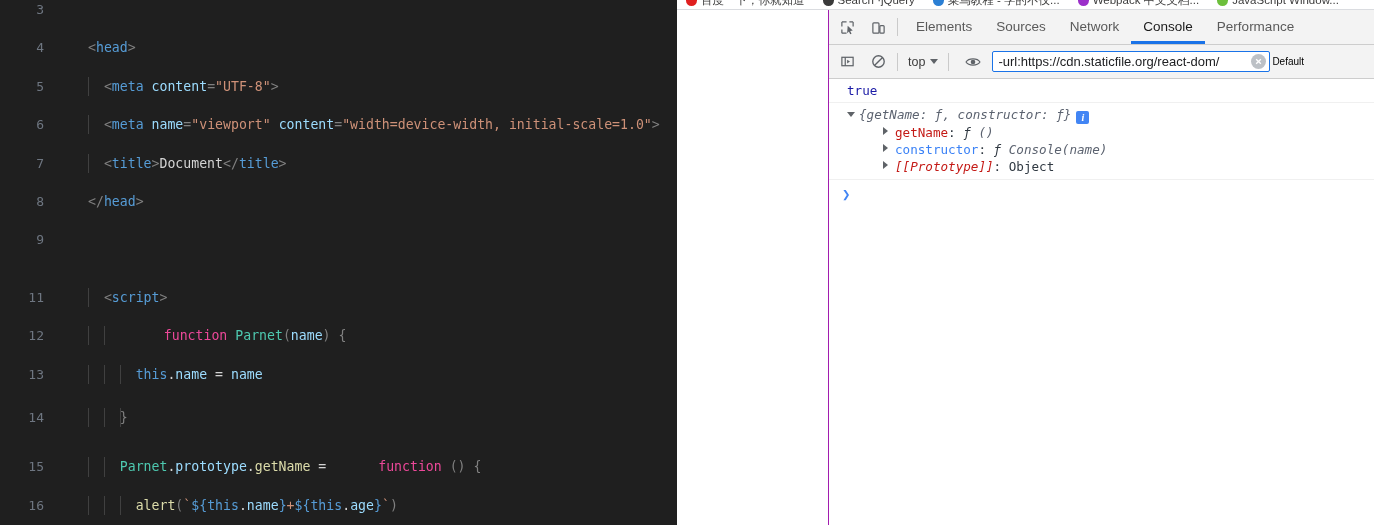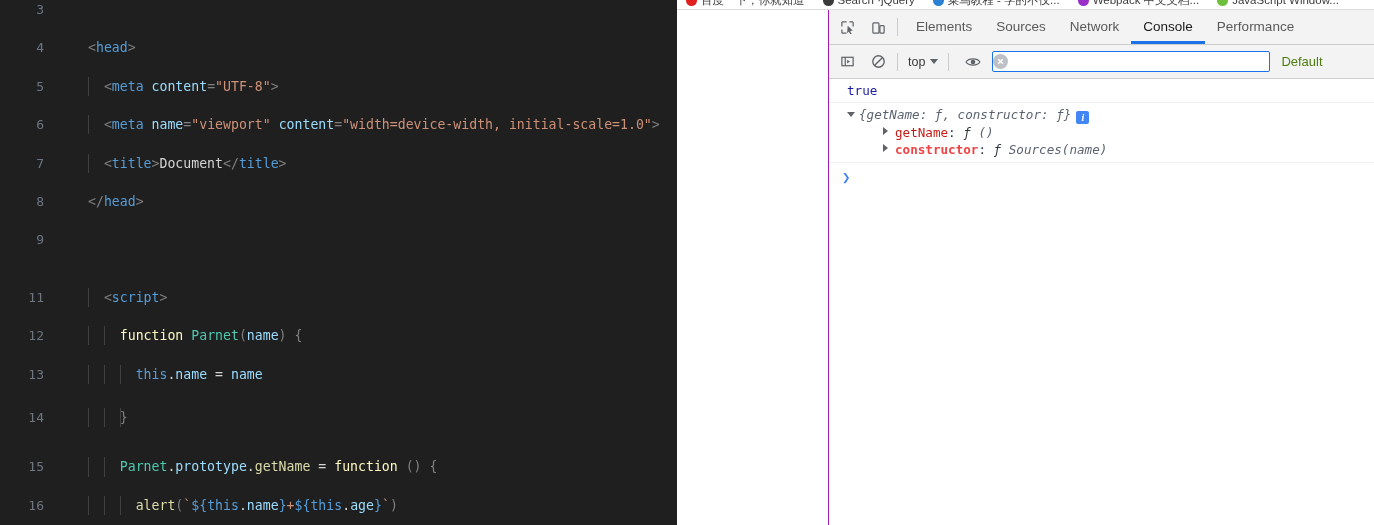--- a/index.html
+++ b/index.html
@@ -32,21 +32,21 @@
   }
   
   .guide{position:absolute;top:0;width:1px;height:19.2px;background:#404040;}
 
   
   .t-tag{color:#569cd6;}
   .t-brk{color:#808080;}
   .t-attr{color:#9cdcfe;}
   .t-str{color:#ce9178;}
   .t-txt{color:#d4d4d4;}
-  .t-kw{color:#fef9c3;}
+  .t-kw{color:#ec4899;margin-left:44px;}
   .t-fn{color:#dcdcaa;}
   .t-var{color:#9cdcfe;}
   .t-cls{color:#4ec9b0;}
   .t-this{color:#569cd6;}
   .t-op{color:#d4d4d4;}
   .t-tpl{color:#ce9178;}
   .t-tplx{color:#569cd6;}
   .t-prop{color:#9cdcfe;}
 
   
@@ -126,21 +126,21 @@
     font-family:"Liberation Sans",sans-serif;font-size:13px;color:#202124;
     height:19px;line-height:19px;padding:0 4px 0 5px;width:252px;
   }
   #filter-clear{
     width:15px;height:15px;border-radius:50%;background:#bdc1c6;
     display:flex;align-items:center;justify-content:center;flex:0 0 auto;
     cursor:pointer;margin-right:3px;
   }
   #filter-clear svg{display:block;}
   .lvl-label{
-    font-size:13px;color:#4d7c0f;margin-left:11px;white-space:nowrap;flex:0 0 auto;cursor:pointer;
+    font-size:10px;color:#000000;margin-left:2px;white-space:nowrap;flex:0 0 auto;cursor:pointer;
   }
 
   
   #dt-console{
     position:relative;background:#ffffff;height:448px;overflow:hidden;
     font-family:"DejaVu Sans Mono","Liberation Mono",monospace;
     font-size:12.6px;
   }
   .cmsg{
     position:relative;border-bottom:1px solid #f0f0f0;padding:4px 0 4px 18px;
@@ -154,21 +154,21 @@
   .tri.down{
     border-left:4.5px solid transparent;border-right:4.5px solid transparent;
     border-top:5.5px solid #5f6368;top:5px;
   }
   .tri.right{
     border-top:4.5px solid transparent;border-bottom:4.5px solid transparent;
     border-left:5.5px solid #5f6368;top:3px;
   }
   .objrow{position:relative;padding-left:12px;margin-left:36px;line-height:17px;}
   .pname{color:#c41a16;}
-  .pname.muted{color:#ef4444;font-weight:bold;}
+  .pname.muted{color:#3b82f6;}
   .pname.proto{color:#c41a16;font-style:italic;}
   .fnk{color:#303942;font-style:italic;}
   .fnsig{color:#5c6370;font-style:italic;}
   .objtype{color:#303942;}
   .infobadge{
     display:inline-flex;align-items:center;justify-content:center;
     width:13px;height:13px;border-radius:2px;background:#4285f4;color:#fff;
     font-family:"Liberation Serif",serif;font-size:10px;font-style:italic;font-weight:bold;
     vertical-align:-2px;margin-left:5px;
   }
@@ -279,37 +279,39 @@
       </div>
       <div class="dt-vsep"></div>
       <div class="dt-iconbtn">
         <svg width="16" height="16" viewBox="0 0 18 16">
           <path d="M1.2 8 C4 3.4 14 3.4 16.8 8 C14 12.6 4 12.6 1.2 8 Z" stroke="#5f6368" stroke-width="1.35" fill="none"></path>
           <circle cx="9" cy="8" r="2.6" fill="#5f6368"></circle>
         </svg>
       </div>
       <div style="width:6px;flex:0 0 auto;"></div>
       <div id="filter-input-wrap">
+        <input id="filter-input" type="text" value="-url:https://cdn.staticfile.org/react-dom/" style="">
         <span id="filter-clear">
           <svg width="9" height="9" viewBox="0 0 10 10">
             <line x1="2.4" y1="2.4" x2="7.6" y2="7.6" stroke="#ffffff" stroke-width="1.5"></line>
             <line x1="7.6" y1="2.4" x2="2.4" y2="7.6" stroke="#ffffff" stroke-width="1.5"></line>
           </svg>
         </span>
       </div>
       <div class="lvl-label">Default</div>
     </div>
 
     <div id="dt-console">
       <div id="console-msgs">
           <div class="cmsg"><span class="cval-bool">true</span></div>
           <div class="cmsg">
             <div class="objhdr"><span class="tri down"></span><span>{getName: ƒ, constructor: ƒ}</span><span class="infobadge">i</span></div>
             <div class="objrow"><span class="tri right"></span><span class="pname">getName</span><span class="objtype">: </span><span class="fnk">ƒ</span><span class="fnsig"> ()</span></div>
-            <div class="objrow"><span class="tri right"></span><span class="pname muted">constructor</span><span class="objtype">: </span><span class="fnk">ƒ</span><span class="fnsig"> Sources(name)</span></div>
+            <div class="objrow"><span class="tri right"></span><span class="pname muted">constructor</span><span class="objtype">: </span><span class="fnk">ƒ</span><span class="fnsig"> Console(name)</span></div>
+            <div class="objrow"><span class="tri right"></span><span class="pname proto">[[Prototype]]</span><span class="objtype">: </span><span class="objtype">Object</span></div>
           </div>
         </div>
       <div id="prompt-row">
         <span class="prompt-caret">❯</span>
       </div>
     </div>
 
   </div>
 </div>
 

